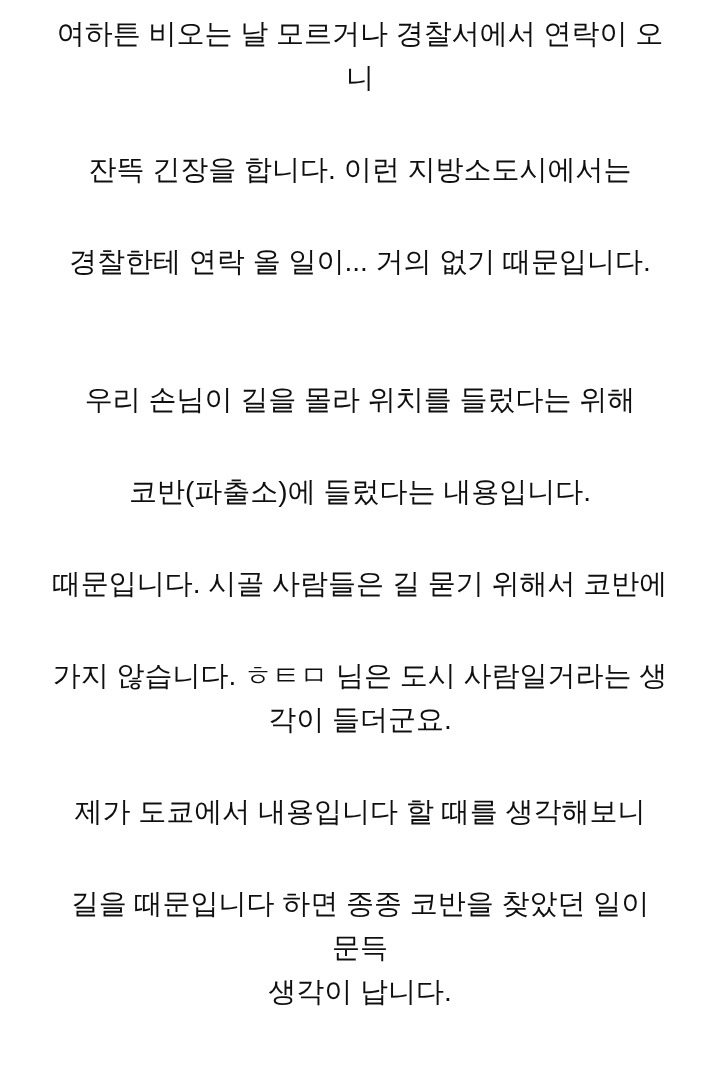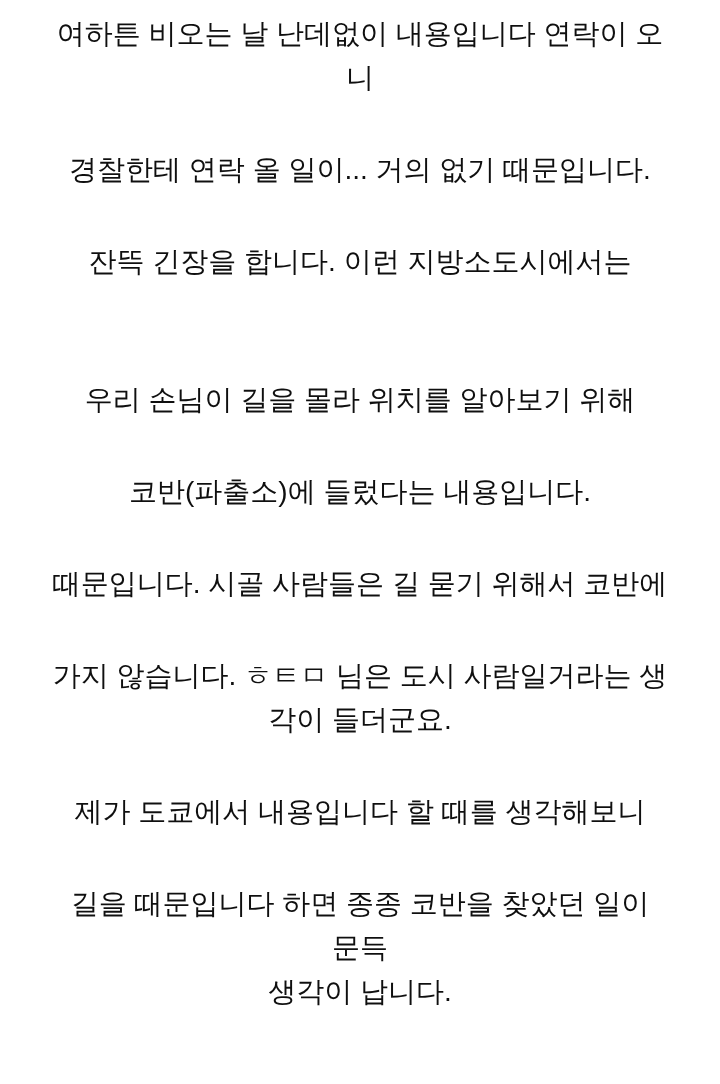--- a/index.html
+++ b/index.html
@@ -37,26 +37,26 @@
   .para.empty {
     height: 46px;
     margin: 0;
   }
 </style>
 </head>
 <body>
 
 <div class="page">
   <div class="article">
-      <p class="para">여하튼 비오는 날 난데없이 내용입니다 연락이 오
+      <p class="para">여하튼 비오는 날 모르거나 경찰서에서 연락이 오
 니</p>
+      <p class="para">잔뜩 긴장을 합니다. 이런 지방소도시에서는</p>
       <p class="para">경찰한테 연락 올 일이... 거의 없기 때문입니다.</p>
-      <p class="para">잔뜩 긴장을 합니다. 이런 지방소도시에서는</p>
       <p class="para empty"></p>
-      <p class="para">우리 손님이 길을 몰라 위치를 알아보기 위해</p>
+      <p class="para">우리 손님이 길을 몰라 위치를 들렀다는 위해</p>
       <p class="para">코반(파출소)에 들렀다는 내용입니다.</p>
       <p class="para">때문입니다. 시골 사람들은 길 묻기 위해서 코반에</p>
       <p class="para">가지 않습니다. ㅎㅌㅁ 님은 도시 사람일거라는 생
 각이 들더군요.</p>
       <p class="para">제가 도쿄에서 내용입니다 할 때를 생각해보니</p>
       <p class="para">길을 때문입니다 하면 종종 코반을 찾았던 일이 문득
 생각이 납니다.</p>
     </div>
 </div>
 

